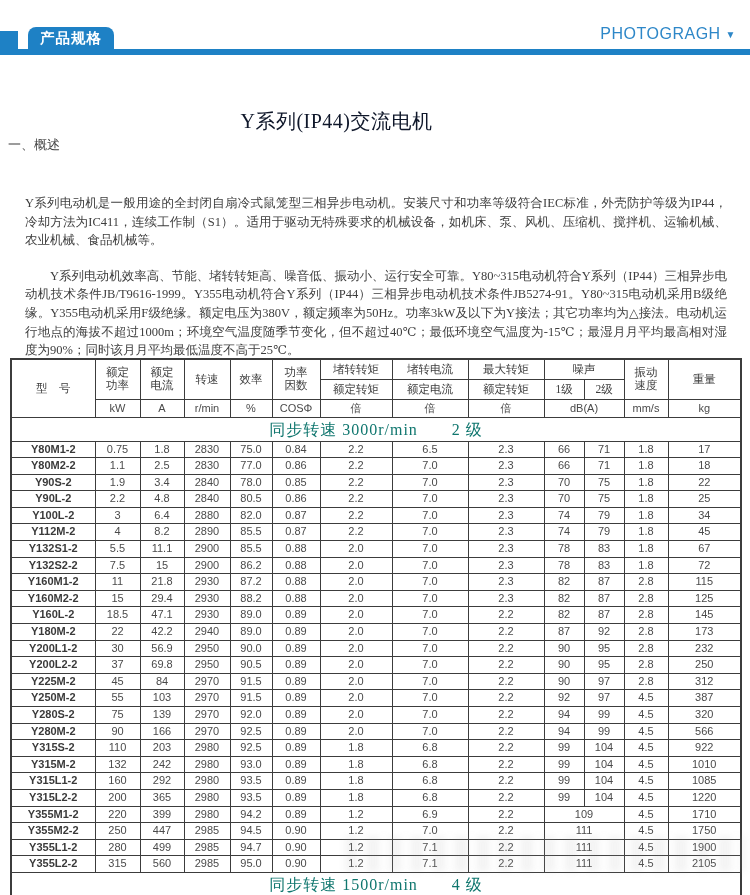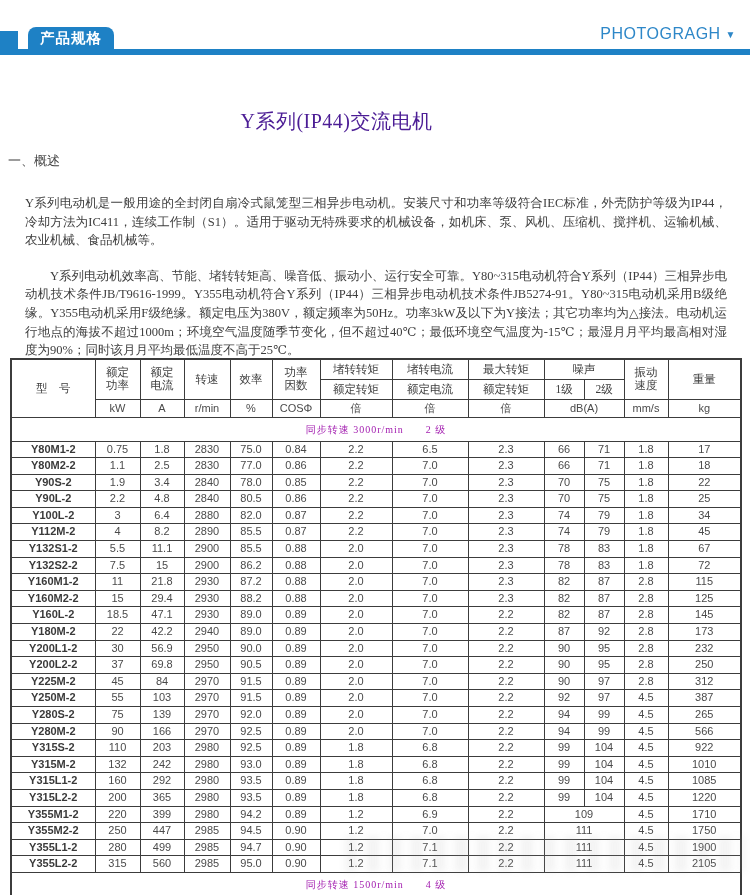--- a/index.html
+++ b/index.html
@@ -24,24 +24,24 @@
   .topbar .photo-link {
     position:absolute; right:14px; top:9px; color:#2d87c8; font-size:16px;
     font-family:"Liberation Sans","DejaVu Sans",sans-serif; letter-spacing:0.5px;
     cursor:pointer;
   }
   .topbar .photo-link .arrow { font-size:10px; vertical-align:1px; }
 
   
   .doc-title {
     position:absolute; top:108px; left:0; width:673px;
-    text-align:center; font-size:20px; color:#4c1d95; letter-spacing:0.5px;
+    text-align:center; font-size:20px; color:#0f172a; letter-spacing:0.5px;
   }
   .section-heading {
-    position:absolute; top:152px; left:8px; font-size:13px; color:#3d3d3d;
+    position:absolute; top:136px; left:8px; font-size:13px; color:#3d3d3d;
   }
   .body-text {
     position:absolute; top:177px; left:8px; width:736px;
     font-size:12.5px; line-height:18.6px; color:#3d3d3d;
     text-align:justify;
   }
   .body-text p { margin:17px; }
 
   
   .table-wrap { position:absolute; top:358px; left:10px; width:730px; }
@@ -59,21 +59,21 @@
     font-weight:normal; font-size:11.5px; line-height:13px; height:20px;
     font-family:"Liberation Serif","DejaVu Serif",serif; color:#3d3d3d;
   }
   table.spec thead tr.unit-row th {
     height:18px; font-family:"Liberation Sans","DejaVu Sans",sans-serif;
     font-size:11px; color:#4a4a4a;
   }
   table.spec tbody td { font-size:11px; height:15.6px; line-height:15.6px; }
   table.spec tbody td.model-cell { font-weight:bold; color:#3a3a3a;margin-left:31px; }
   table.spec tbody tr.band-row td {
-    height:23px; line-height:23px; font-size:10px; color:#a21caf;
+    height:23px; line-height:23px; font-size:16px; color:#0f766e;
     font-family:"Liberation Serif","DejaVu Serif",serif; letter-spacing:1px;
   }
 
   
   .watermark {
     position:absolute; top:836px; left:345px; width:400px; height:36px;
     background:repeating-linear-gradient(90deg,
       rgba(175,175,175,0.30) 0 12px, rgba(230,230,230,0.10) 12px 22px);
     filter:blur(3px); opacity:0.45; pointer-events:none;
   }
@@ -414,21 +414,21 @@
           <td>139</td>
           <td>2970</td>
           <td>92.0</td>
           <td>0.89</td>
           <td>2.0</td>
           <td>7.0</td>
           <td>2.2</td>
           <td>94</td>
           <td>99</td>
           <td>4.5</td>
-          <td>265</td>
+          <td>320</td>
         </tr>
         <tr>
           <td class="model-cell">Y280M-2</td>
           <td>90</td>
           <td>166</td>
           <td>2970</td>
           <td>92.5</td>
           <td>0.89</td>
           <td>2.0</td>
           <td>7.0</td>

